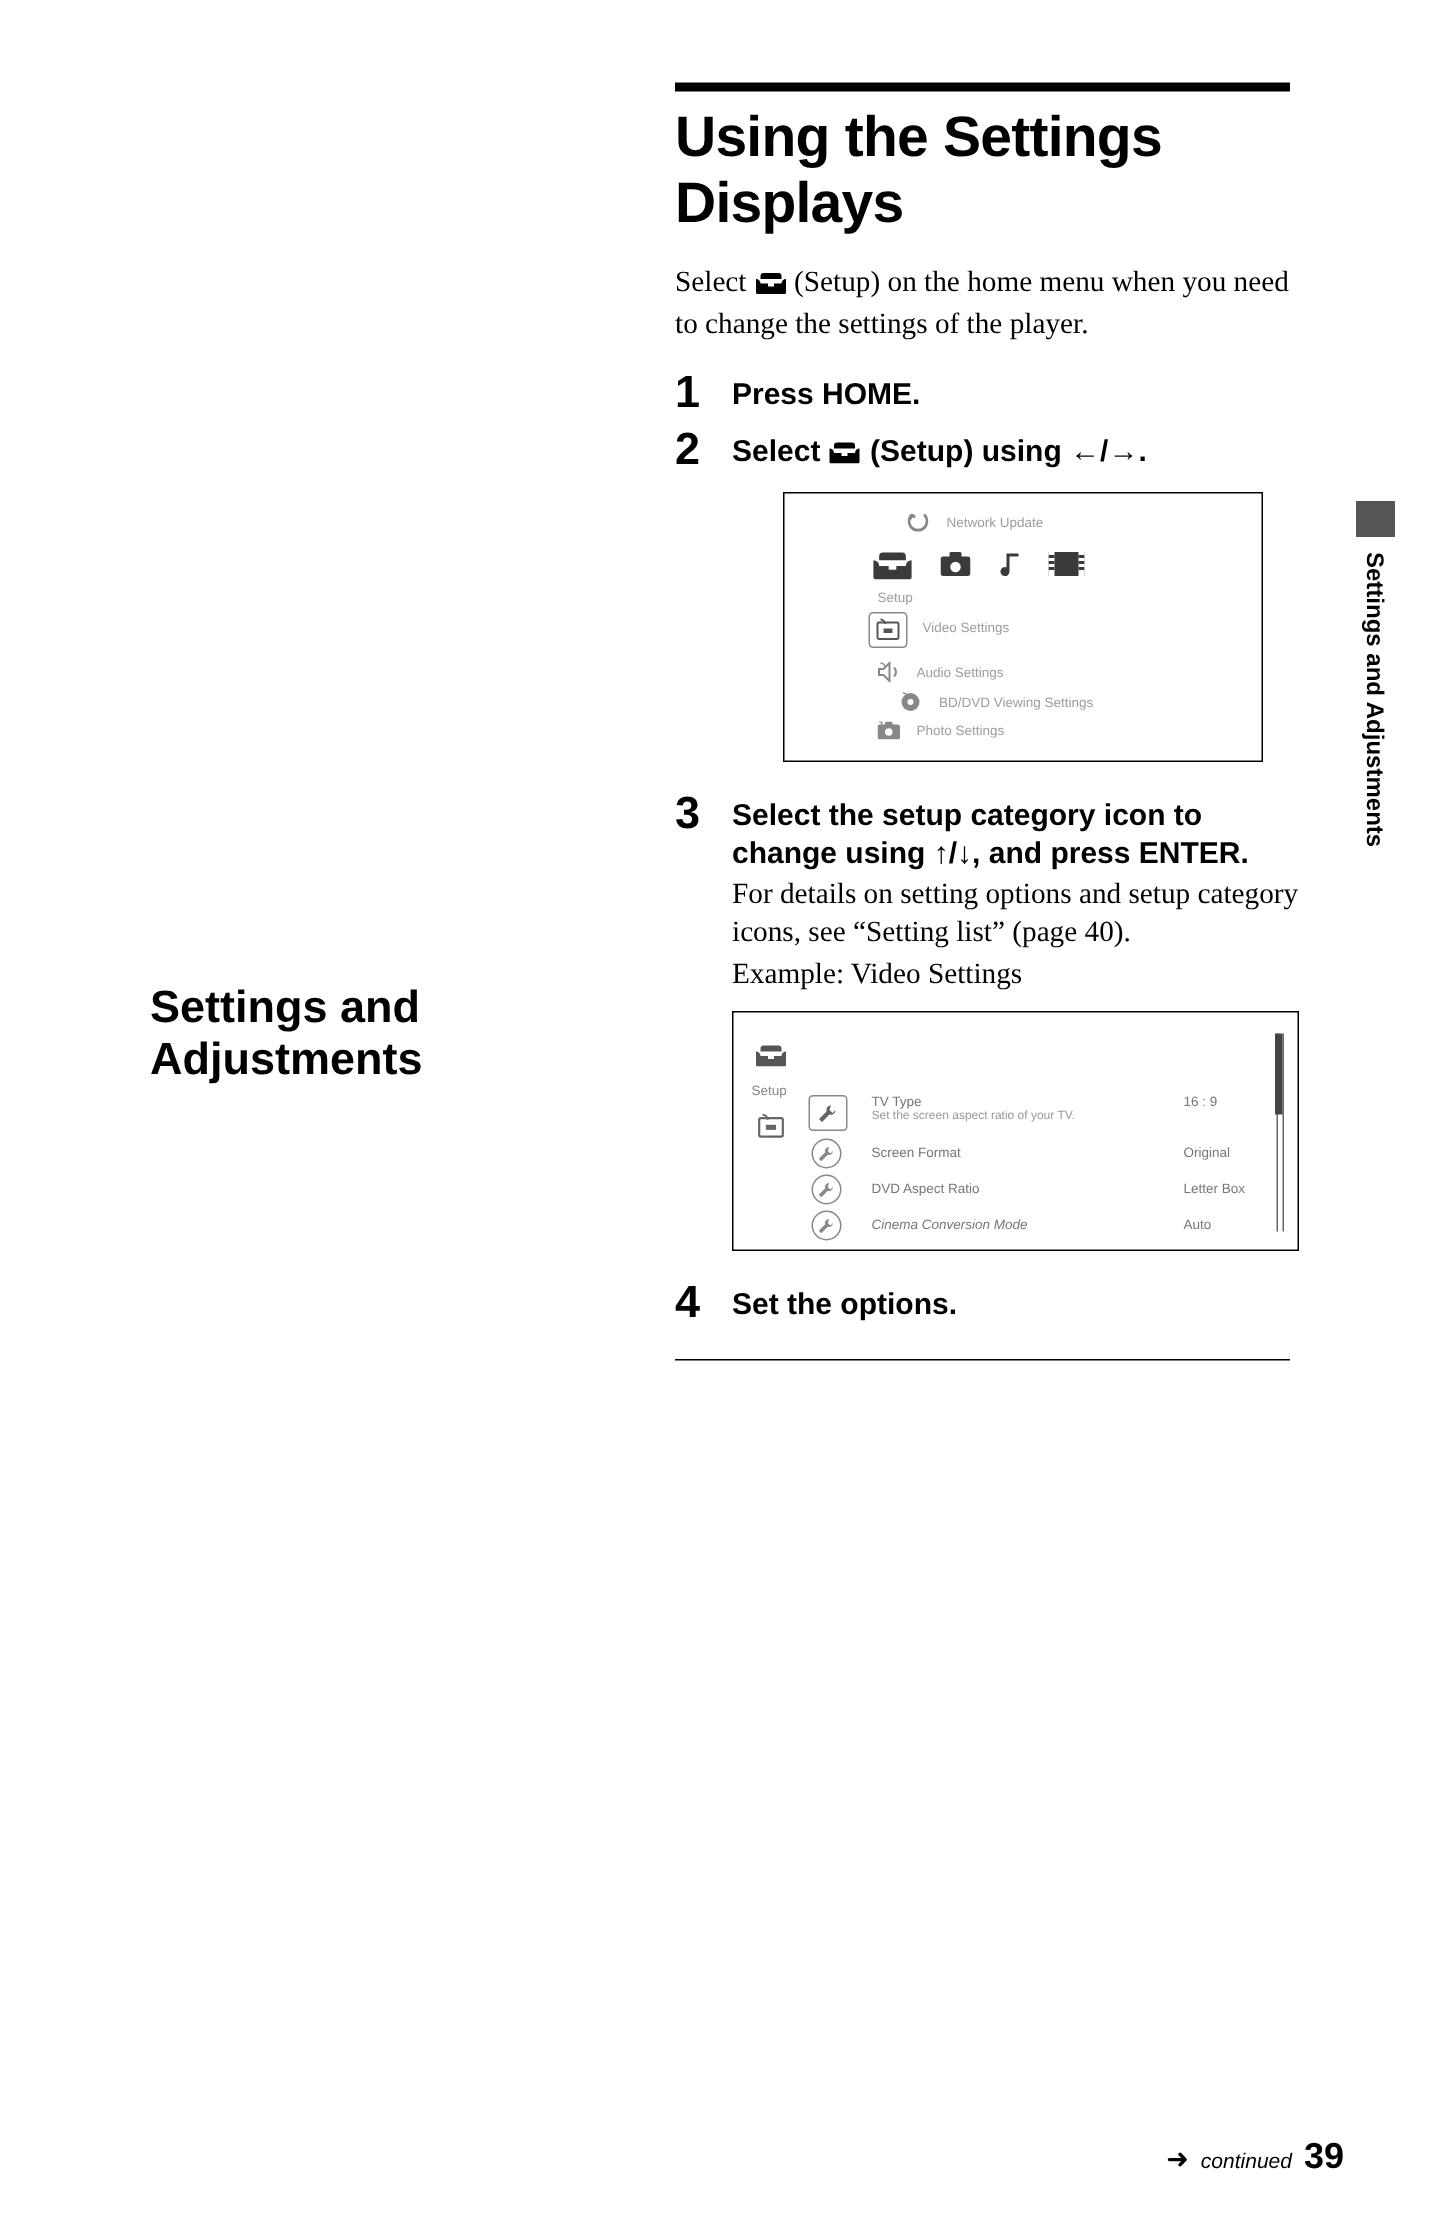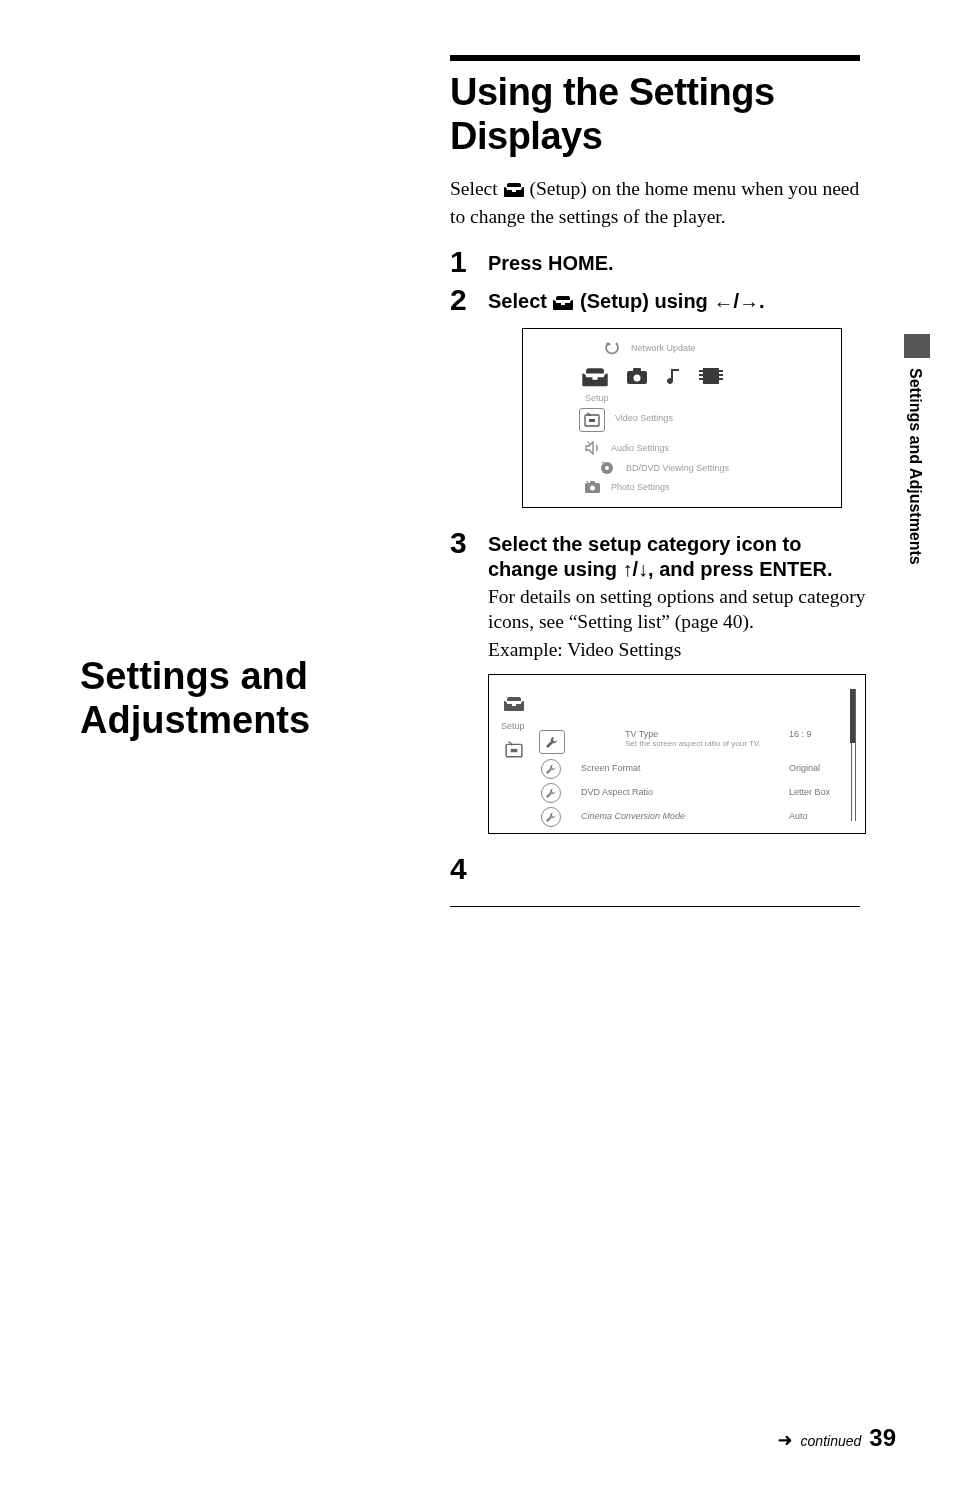--- a/index.html
+++ b/index.html
@@ -75,22 +75,23 @@
     line-height: 1.25;
   }
   .step-text {
     font-size: 19.5px;
     line-height: 1.3;
     margin-top: 2px;
   }
   .left-title {
     font-family: Arial, Helvetica, sans-serif;
     font-weight: 700;
-    font-size: 38px;
+    font-size: 30px;
     line-height: 1.15;
+    margin-left: 20px;
   }
   
   .side-tab {
     position: absolute;
     right: 24px;
     top: 334px;
     width: 26px;
     height: 268px;
   }
   .side-tab-box {
@@ -334,21 +335,21 @@
                 </svg></span>
           </div>
 
           <div class="sc2-row" style="top:55px; left:50px;">
             <span class="sc2-sel">
                 <svg width="14" height="14" viewBox="0 0 14 14">
                   <path d="M9 2 a3 3 0 0 0 -3 4 l-5 5 l2 2 l5 -5 a3 3 0 0 0 4 -3 l-2 2 l-2 -2 z" fill="#666"></path>
                 </svg>
               </span>
           </div>
-          <div class="sc2-row" style="top:54px; left:92px; flex-direction:column; align-items:flex-start;margin-left:44px;">
+          <div class="sc2-row" style="top:54px; left:92px; flex-direction:column; align-items:flex-start;">
             <span class="sc2-item-title">TV Type</span>
             <span class="sc2-item-sub">Set the screen aspect ratio of your TV.</span>
           </div>
           <div class="sc2-row" style="top:54px; left:300px;">
               <span class="sc2-val">16 : 9</span>
             </div>
 
           <div class="sc2-row" style="top:84px; left:52px;">
               <span class="sc2-circle">
                 <svg width="12" height="12" viewBox="0 0 14 14">
@@ -389,20 +390,23 @@
             </div>
           <div class="sc2-row" style="top:136px; left:300px;">
               <span class="sc2-val">Auto</span>
             </div>
         </div>
       </div>
     </div>
 
     <div class="step" style="margin-top:20px">
       <div class="step-num">4</div>
+      <div class="step-body">
+        <div class="step-heading">Set the options.</div>
+      </div>
     </div>
 
     <hr class="hr-end">
 
   </div>
 
   <div class="footer">
     <span class="arrow">➜</span>
     <span class="cont">continued</span>
     <span class="pg">39</span>

